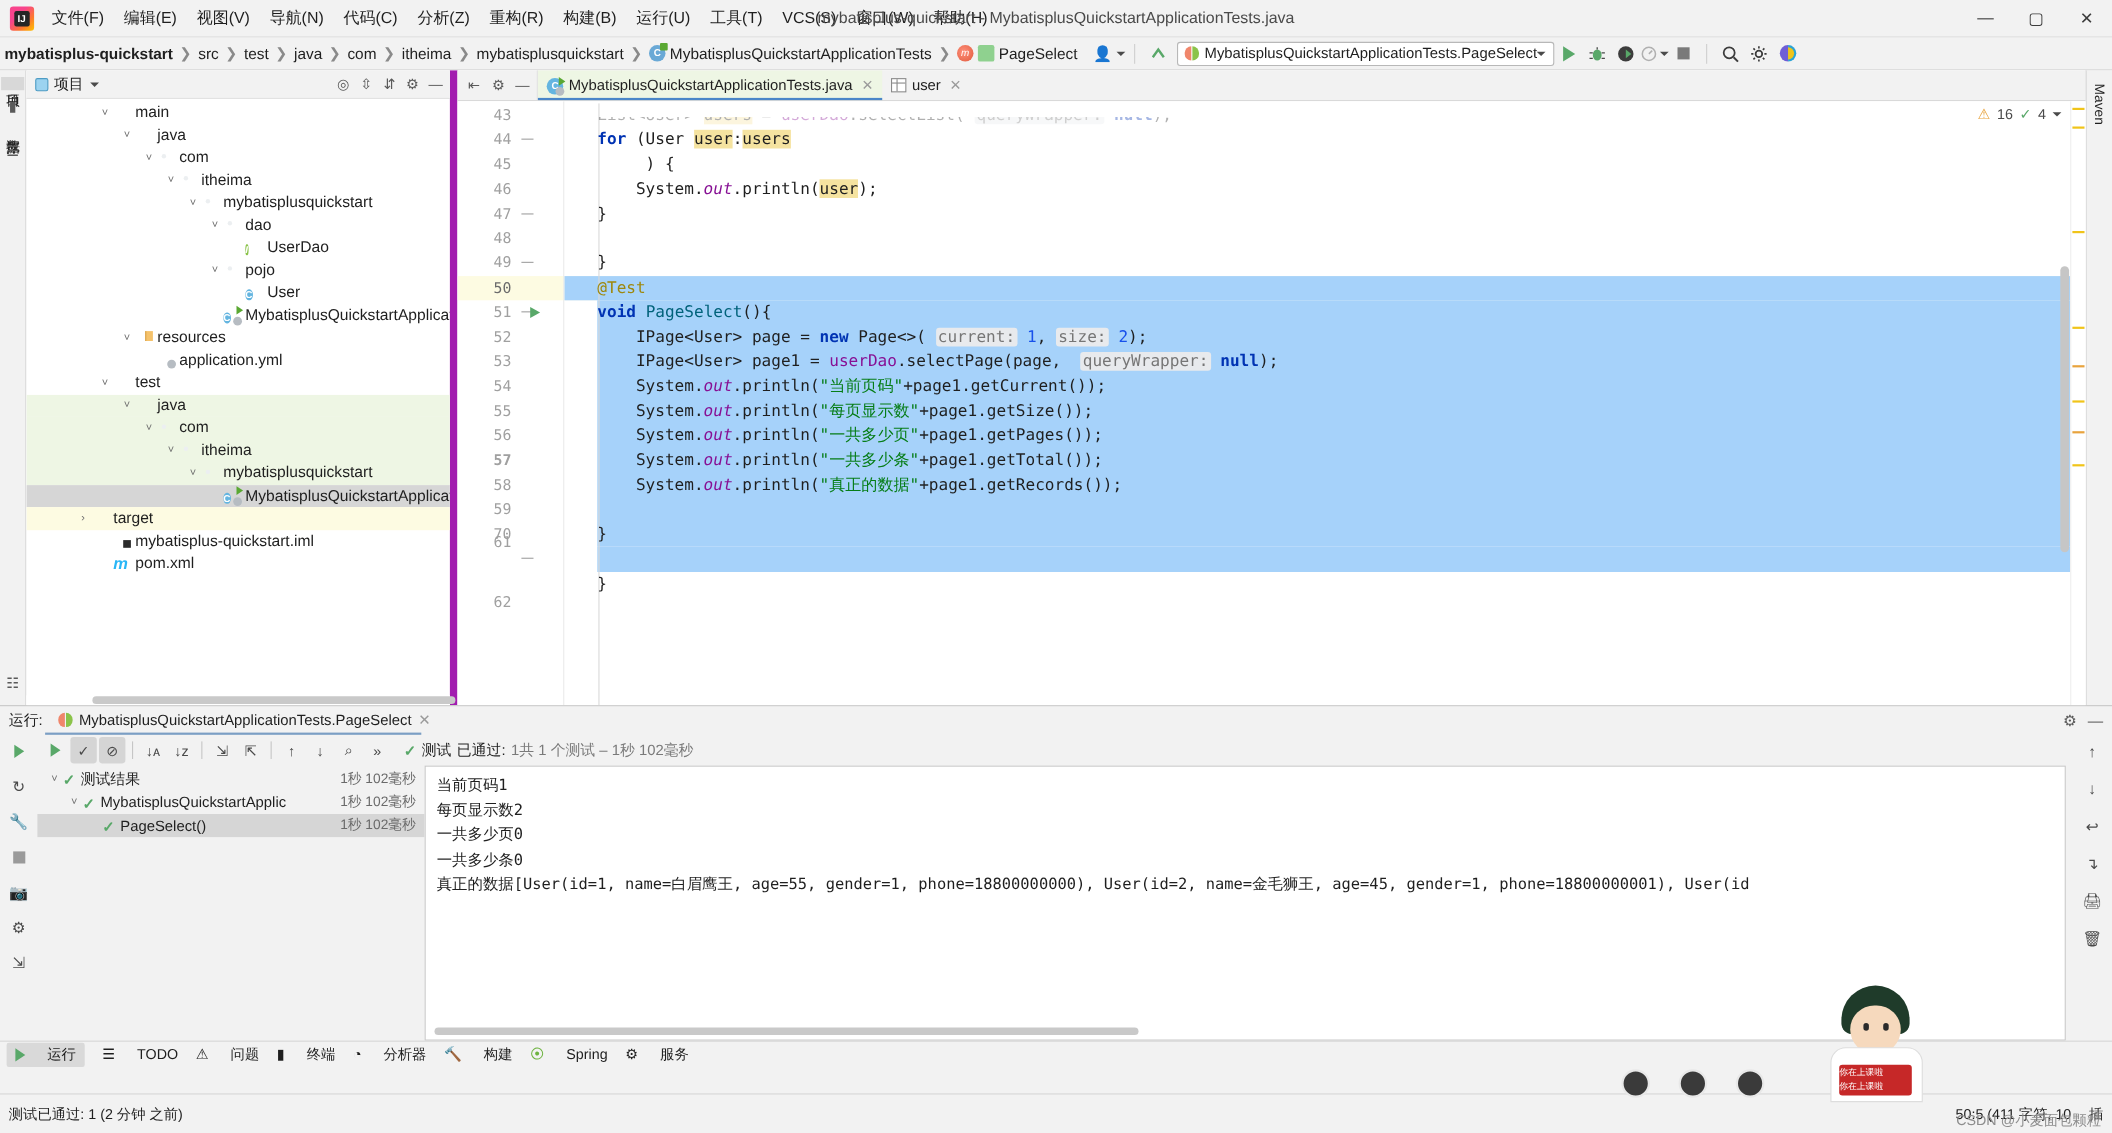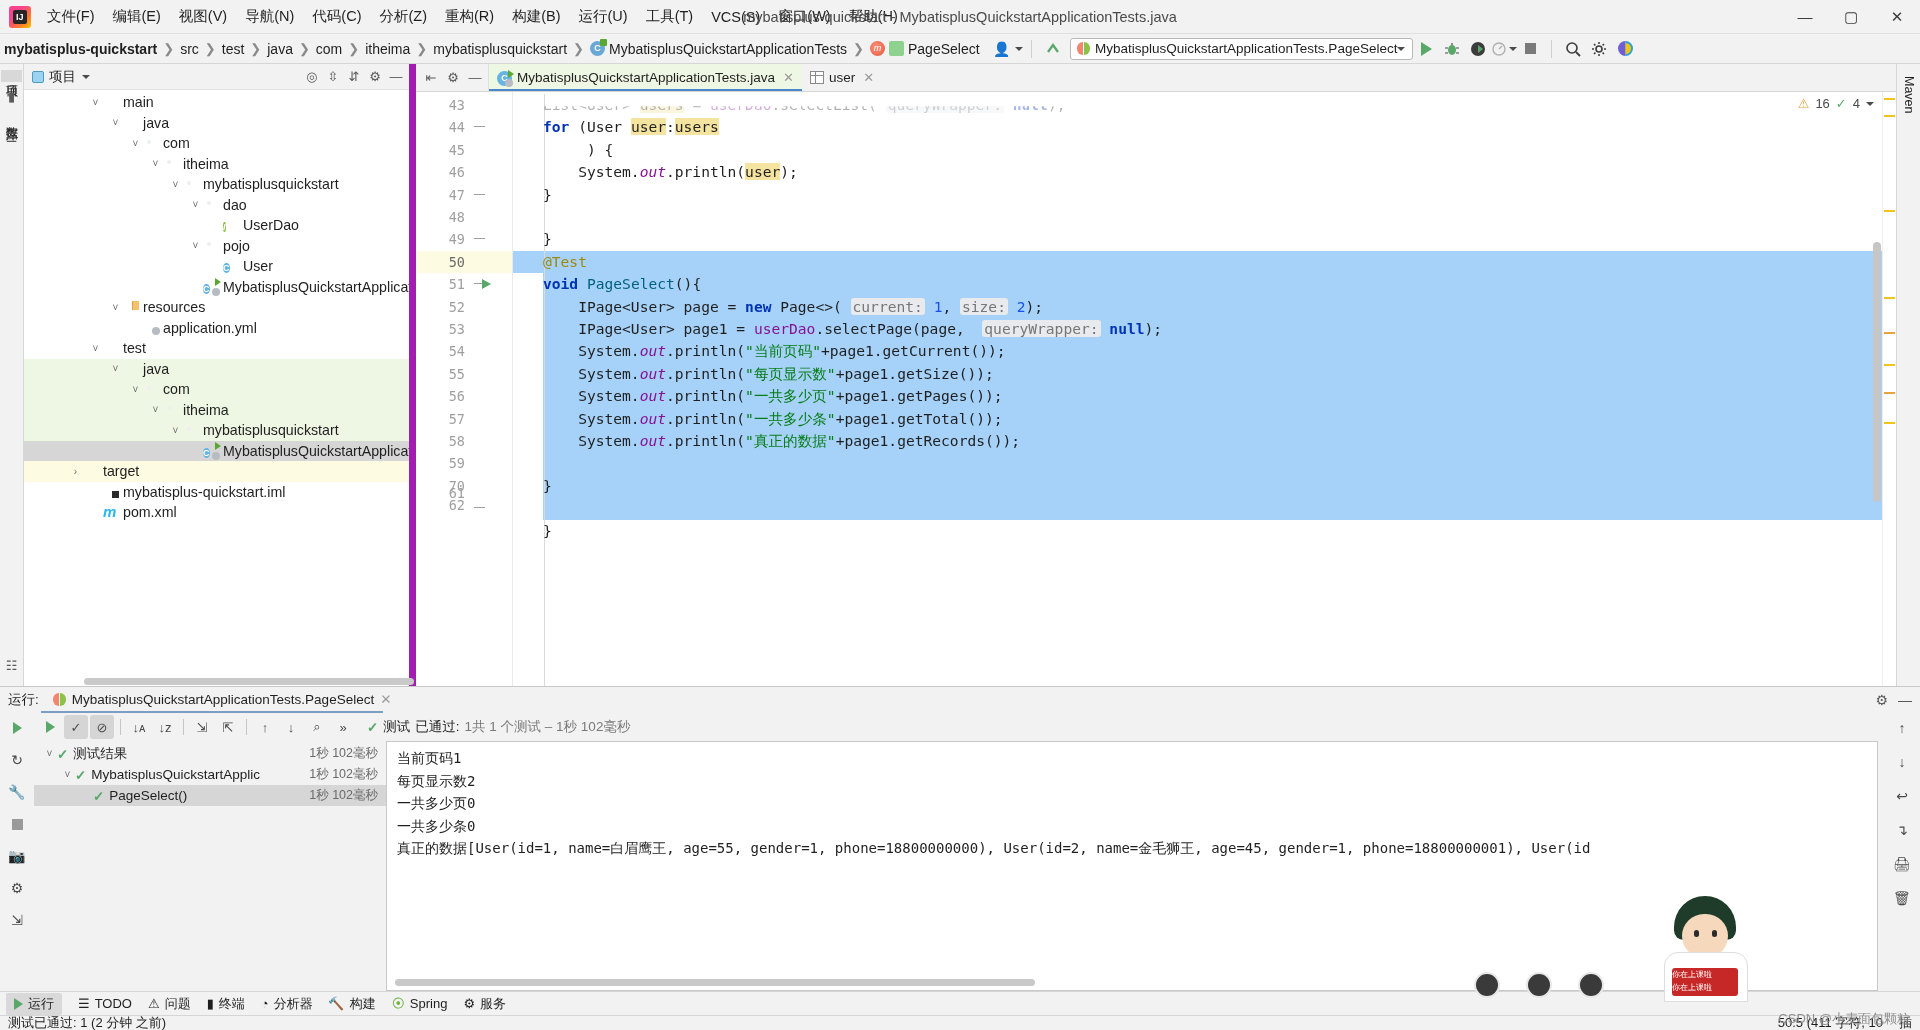--- a/index.html
+++ b/index.html
@@ -194,28 +194,28 @@
   .ttr.sel { background:#d6d6d6; }
   .ttr .dur { margin-left:auto; padding-right:8px; font-size:12.5px; color:#6a6a6a; }
   .console { flex:1; background:#fff; border:1px solid #c9c9c9; margin:0 6px 0 0; position:relative; overflow:hidden;
      font-family:"DejaVu Sans Mono", monospace; font-size:14px; }
   .console .cl { position:absolute; left:10px; white-space:pre; color:#1f1f1f; }
   .console-scroll { position:absolute; left:8px; bottom:4px; height:7px; background:#c9c9c9; border-radius:4px; }
   .run-right-icons { width:36px; background:#f2f2f2; display:flex; flex-direction:column; align-items:center;
      padding-top:4px; gap:12px; flex:none; }
 
   
-  .statusbar { height:15px; background:#f2f2f2; border-top:1px solid #d6d6d6; display:flex;
-     align-items:center; padding:0 8px; font-size:13px; color:#1f1f1f; flex:none; gap:18px; }
+  .statusbar { height:36px; background:#f2f2f2; border-top:1px solid #d6d6d6; display:flex;
+     align-items:center; padding:0 8px; font-size:13px; color:#1f1f1f; flex:none; gap:18px;margin-top:24px; }
   .sb-item { display:flex; align-items:center; gap:5px; }
   .sb-right { margin-left:auto; display:flex; align-items:center; gap:16px; }
 
   .bottomtabs { height:24px; background:#f2f2f2; border-top:1px solid #d6d6d6; display:flex;
      align-items:center; padding:0 6px; gap:16px; font-size:13px; flex:none; }
-  .bt { display:flex; align-items:center; gap:5px; color:#1f1f1f; }
+  .bt { display:flex; align-items:center; gap:20px; color:#1f1f1f; }
   .bt.run { background:#d9d9d9; padding:2px 8px; border-radius:2px; }
 
   
   .avatar-ov { position:absolute; right:150px; bottom:26px; width:120px; height:110px; z-index:20; }
   .av-hair{position:absolute;left:24px;top:2px;width:62px;height:44px;background:#1f3b2a;border-radius:32px 32px 10px 10px;}
   .av-face{position:absolute;left:32px;top:20px;width:46px;height:44px;background:#f6d9bd;border-radius:22px;}
   .av-eye{position:absolute;top:36px;width:5px;height:7px;background:#2b2b2b;border-radius:3px;}
   .av-body{position:absolute;left:14px;top:58px;width:84px;height:50px;background:#fff;border-radius:14px 14px 0 0;border:1px solid #ddd;}
   .av-red{position:absolute;left:22px;top:74px;width:66px;height:28px;background:#c62828;border-radius:3px;}
   .av-red span{display:block;color:#fff;font-size:8px;text-align:left;line-height:13px;}
@@ -530,29 +530,29 @@
             <div class="ln" style="top: 184.2px;">51</div>
             <div class="fold" style="top: 187.2px;">
               <div class="bar"></div>
             </div>
             <div class="gutter-run" style="top: 187.2px;"></div>
             <div class="ln" style="top: 206.6px;">52</div>
             <div class="ln" style="top: 229px;">53</div>
             <div class="ln" style="top: 251.4px;">54</div>
             <div class="ln" style="top: 273.8px;">55</div>
             <div class="ln" style="top: 296.2px;">56</div>
-            <div class="ln" style="top: 318.6px;">57</div>
+            <div class="ln" style="top: 318.6px; font-weight: bold;">57</div>
             <div class="ln" style="top: 341px;">58</div>
             <div class="ln" style="top: 363.4px;">59</div>
             <div class="ln" style="top: 385.8px;">70</div>
             <div class="ln" style="top: 393px;">61</div>
             <div class="fold" style="top: 411.2px;">
               <div class="bar"></div>
             </div>
-            <div class="ln" style="top: 405px;">62</div>
+            <div class="ln" style="top: 448px;">62</div>
           </div>
         <div class="codearea" id="codearea">
             <div class="code-hl-line" style="top: 158.8px; height: 22.4px;"></div>
             <div class="sel-block" style="top: 158.8px; height: 22.4px; left: 0px; right: 0px;"></div>
             <div class="sel-block" style="top: 181.2px; height: 224px; left: 30px; right: 0px;"></div>
             <div class="sel-block" style="top: 405.2px; height: 22.4px; left: 30px; right: 0px;"></div>
             <div class="code-vline" style="left: 31px; top: 2px; bottom: 0px;"></div>
             <div class="cline" style="top: 2px; left: 30px; opacity: 0.35; clip-path: inset(55% 0px 0px);">List&lt;User&gt; <span class="id-hl">users</span> = <span class="fld2">userDao</span>.selectList( <span class="hint">queryWrapper:</span> <span class="kw">null</span>);</div>
             <div class="cline" style="top: 24.4px; left: 30px;"><span class="kw">for</span> (User <span class="id-hl">user</span>:<span class="id-hl">users</span></div>
             <div class="cline" style="top: 46.8px; left: 30px;">     ) {</div>

